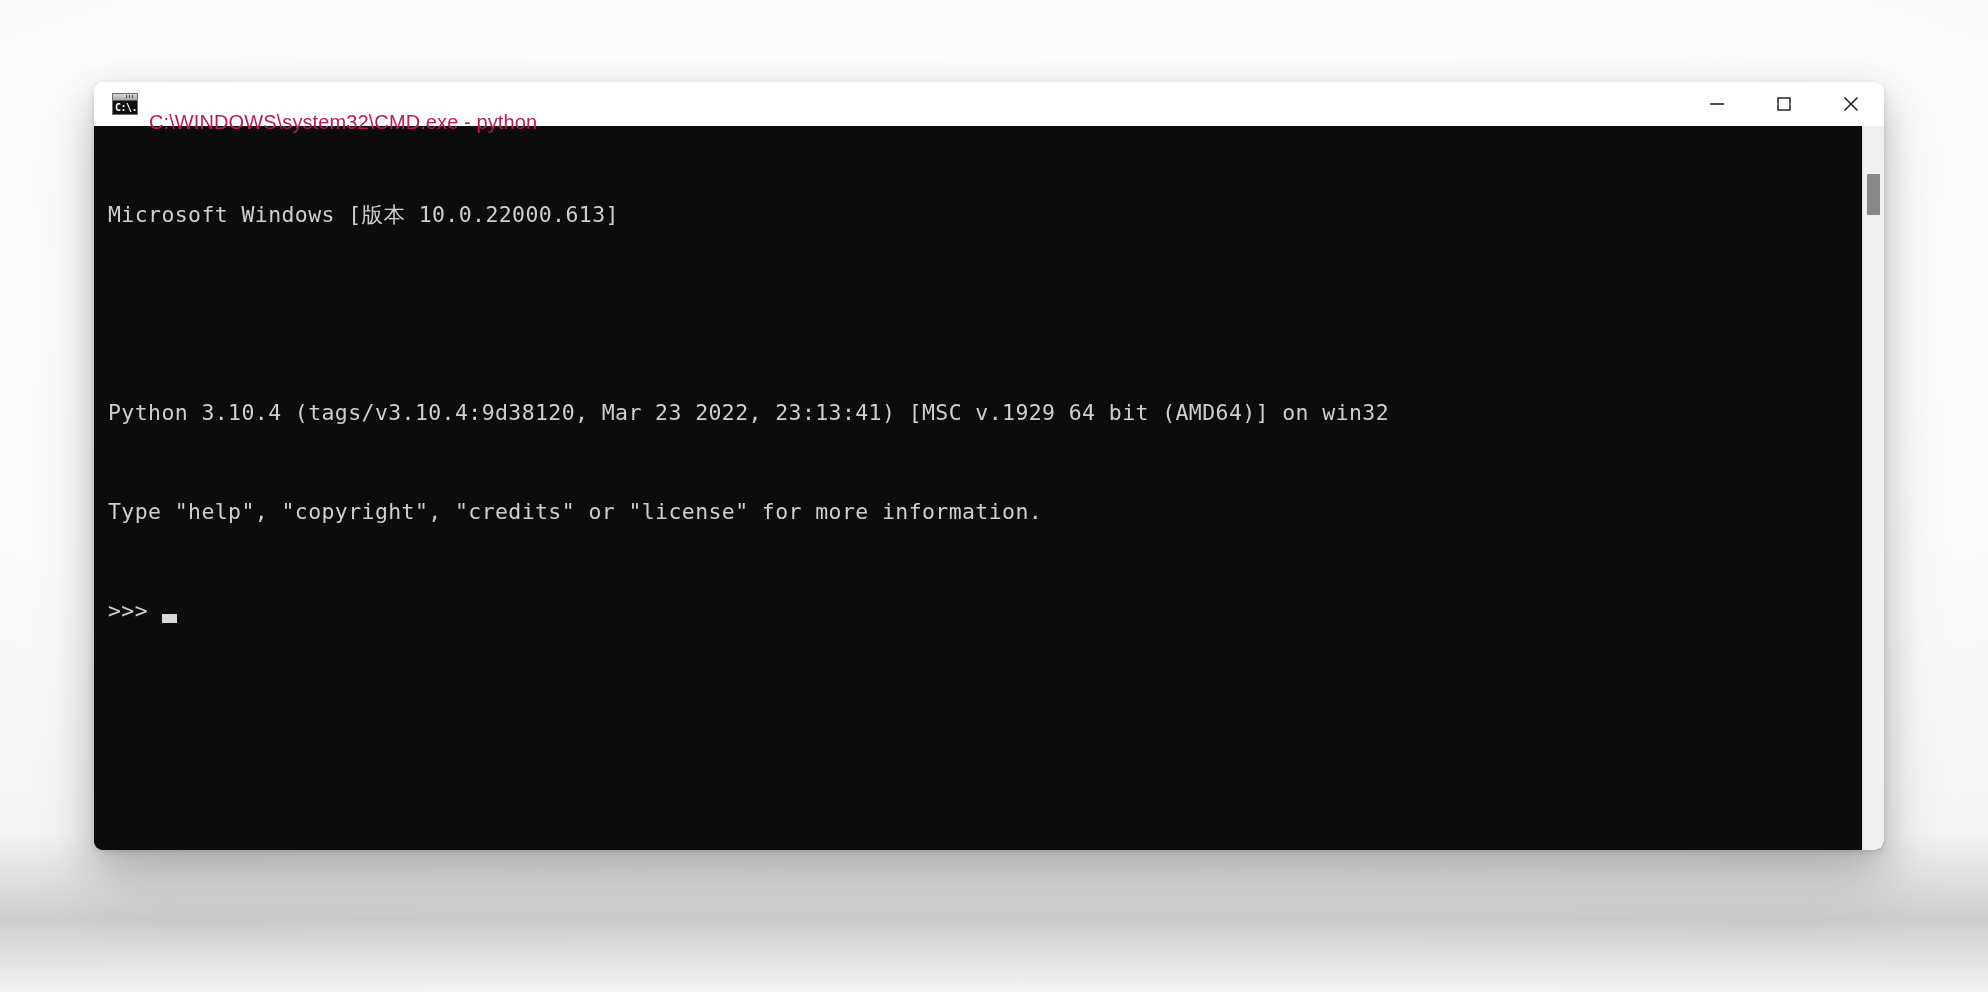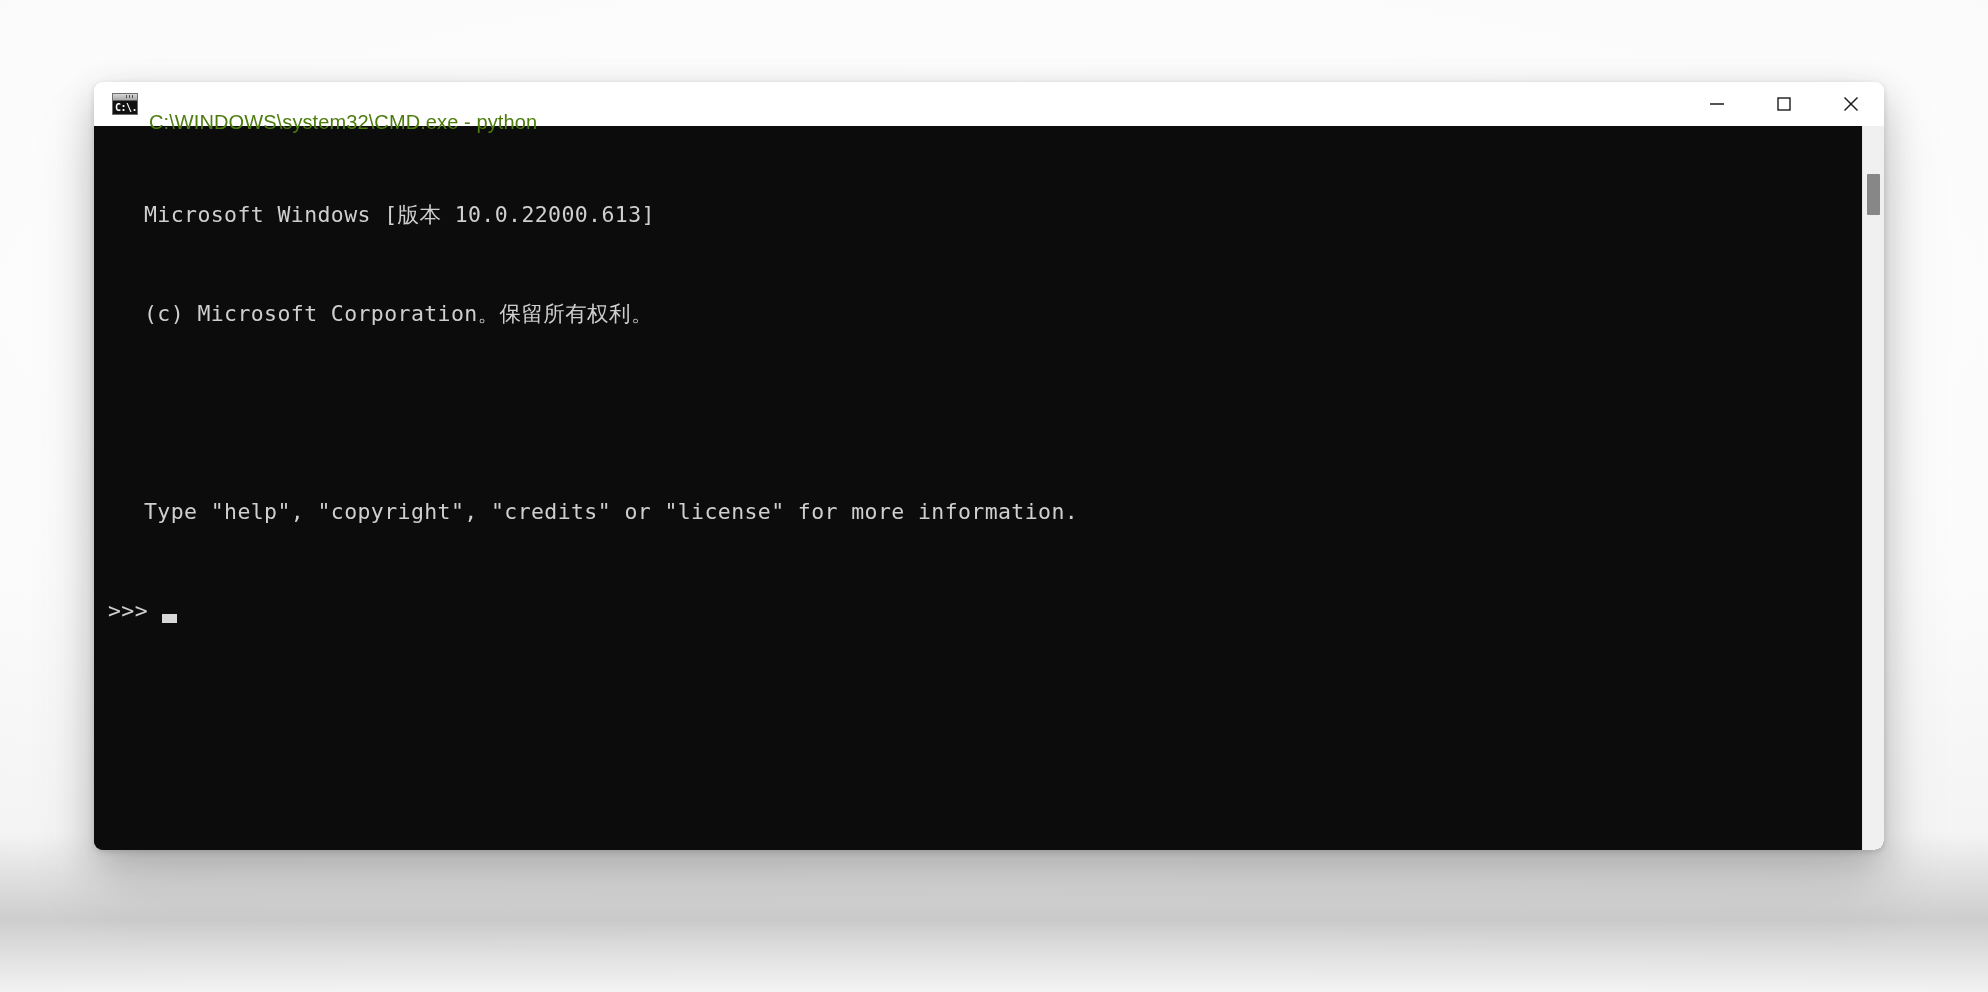--- a/index.html
+++ b/index.html
@@ -105,21 +105,21 @@
     font-size: 10px;
     line-height: 13px;
     font-weight: bold;
     letter-spacing: -0.5px;
     white-space: nowrap;
   }
 
   .title-text {
     font-family: "Liberation Sans", sans-serif;
     font-size: 20px;
-    color: #4d7c0f;
+    color: #be185d;
     letter-spacing: 0.1px;
     white-space: nowrap;
     margin-top: 36px;
   }
 
   .window-controls {
     position: absolute;
     right: 0;
     top: 0;
     height: 44px;
@@ -155,21 +155,21 @@
   .console-lines {
     font-family: "DejaVu Sans Mono", "Liberation Mono", monospace;
     font-size: 21.5px;
     line-height: 33px;
     color: #cfcfcf;
     white-space: pre;
     padding-left: 14px;
     letter-spacing: 0.4px;
   }
 
-  .line { height: 33px; margin-left: 36px; }
+  .line { height: 33px; }
   .line.blank { }
 
   .prompt-line {
     display: flex;
     align-items: center;
     height: 33px;
   }
 
   .cursor-block {
     display: inline-block;
@@ -233,22 +233,22 @@
           <line x1="17.5" y1="4.5" x2="4.5" y2="17.5" stroke="#1a1a1a" stroke-width="1.4"></line>
         </svg>
       </div>
     </div>
   </div>
 
   <div class="console-area">
     <div class="console">
       <div class="console-lines">
         <div class="line">Microsoft Windows [版本 10.0.22000.613]</div>
-        <div class="line">(c) Microsoft Corporation。保留所有权利。</div>
         <div class="line blank"></div>
+        <div class="line">Python 3.10.4 (tags/v3.10.4:9d38120, Mar 23 2022, 23:13:41) [MSC v.1929 64 bit (AMD64)] on win32</div>
         <div class="line">Type "help", "copyright", "credits" or "license" for more information.</div>
         <div class="prompt-line">
           <span>&gt;&gt;&gt;</span>
           <span class="cursor-block"></span>
         </div>
       </div>
     </div>
 
     <div class="scrollbar">
       <div class="scroll-thumb"></div>

